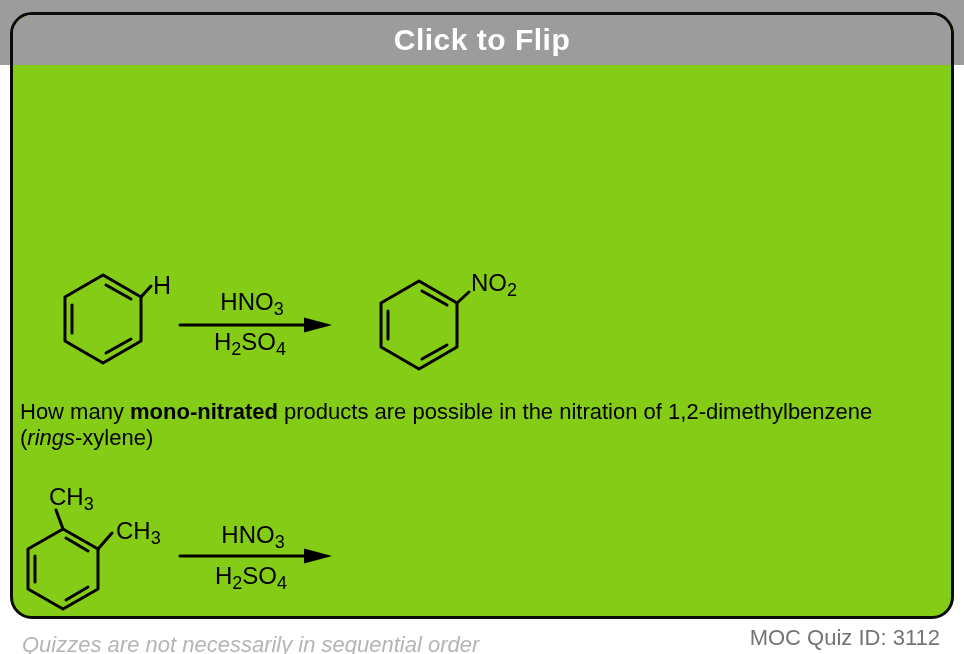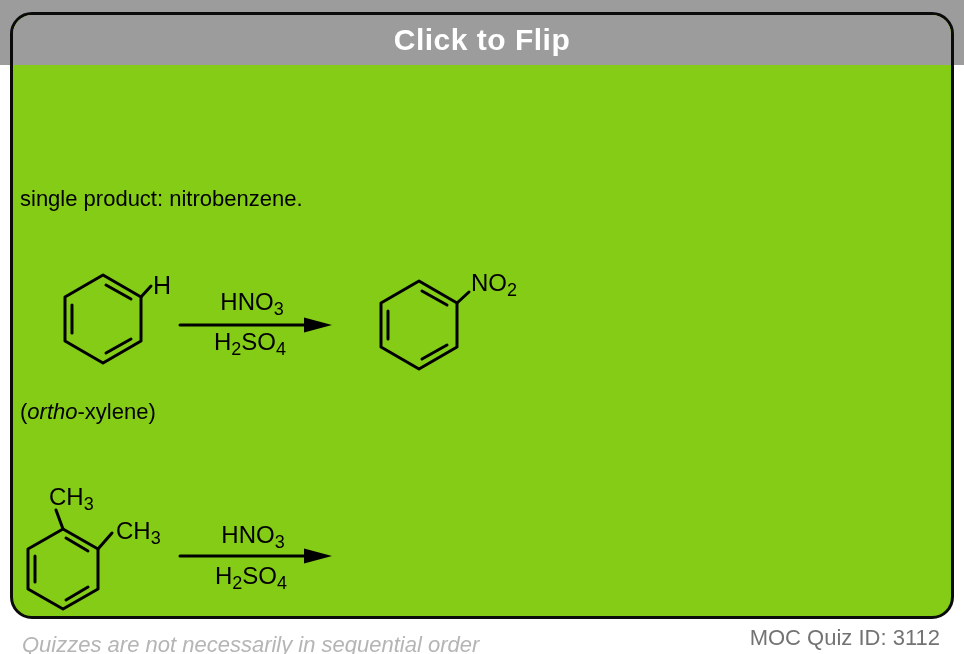--- a/index.html
+++ b/index.html
@@ -55,21 +55,20 @@
 
 <div class="top-strip"></div>
 
 <div class="card">
   <div class="card-header">
     <span class="title">Click to Flip</span>
   </div>
 </div>
 
 <div class="para" style="left:20px;top:186px;">
-  <div>single product: nitrobenzene.</div>
 </div>
 
 <svg class="scheme" style="left:40px;top:260px;" width="560" height="125" viewBox="0 0 560 125">
   <g>
     <polygon class="ring" points="63,15 101,37 101,81 63,103 25,81 25,37"></polygon>
     <line class="bond" x1="66" y1="25" x2="91" y2="39"></line>
     <line class="bond" x1="91" y1="79" x2="66" y2="93"></line>
     <line class="bond" x1="32" y1="73" x2="32" y2="45"></line>
     <line class="bond" x1="101" y1="37" x2="111" y2="26"></line>
   </g>
@@ -86,21 +85,22 @@
     <polygon class="ring" points="379,21 417,43 417,87 379,109 341,87 341,43"></polygon>
     <line class="bond" x1="382" y1="31" x2="407" y2="45"></line>
     <line class="bond" x1="407" y1="85" x2="382" y2="99"></line>
     <line class="bond" x1="348" y1="79" x2="348" y2="51"></line>
     <line class="bond" x1="417" y1="43" x2="429" y2="32"></line>
   </g>
   <text x="431" y="31"><tspan>NO</tspan><tspan class="sub" dy="5">2</tspan></text>
 </svg>
 
 <div class="para" style="left:20px;top:399px;">
-  <div><span>(</span><i>ortho</i><span>-xylene)</span></div>
+  <div><span>How many </span><b>mono-nitrated</b><span> products are possible in the nitration of 1,2-dimethylbenzene</span></div>
+  <div><span>(</span><i>rings</i><span>-xylene)</span></div>
 </div>
 
 <svg class="scheme" style="left:15px;top:480px;" width="540" height="135" viewBox="0 0 540 135">
   <g>
     <polygon class="ring" points="48,49 83,69 83,109 48,129 13,109 13,69"></polygon>
     <line class="bond" x1="51" y1="58" x2="73" y2="71"></line>
     <line class="bond" x1="73" y1="107" x2="51" y2="120"></line>
     <line class="bond" x1="20" y1="102" x2="20" y2="76"></line>
     <line class="bond" x1="48" y1="49" x2="41" y2="30"></line>
     <line class="bond" x1="83" y1="69" x2="97" y2="53"></line>

